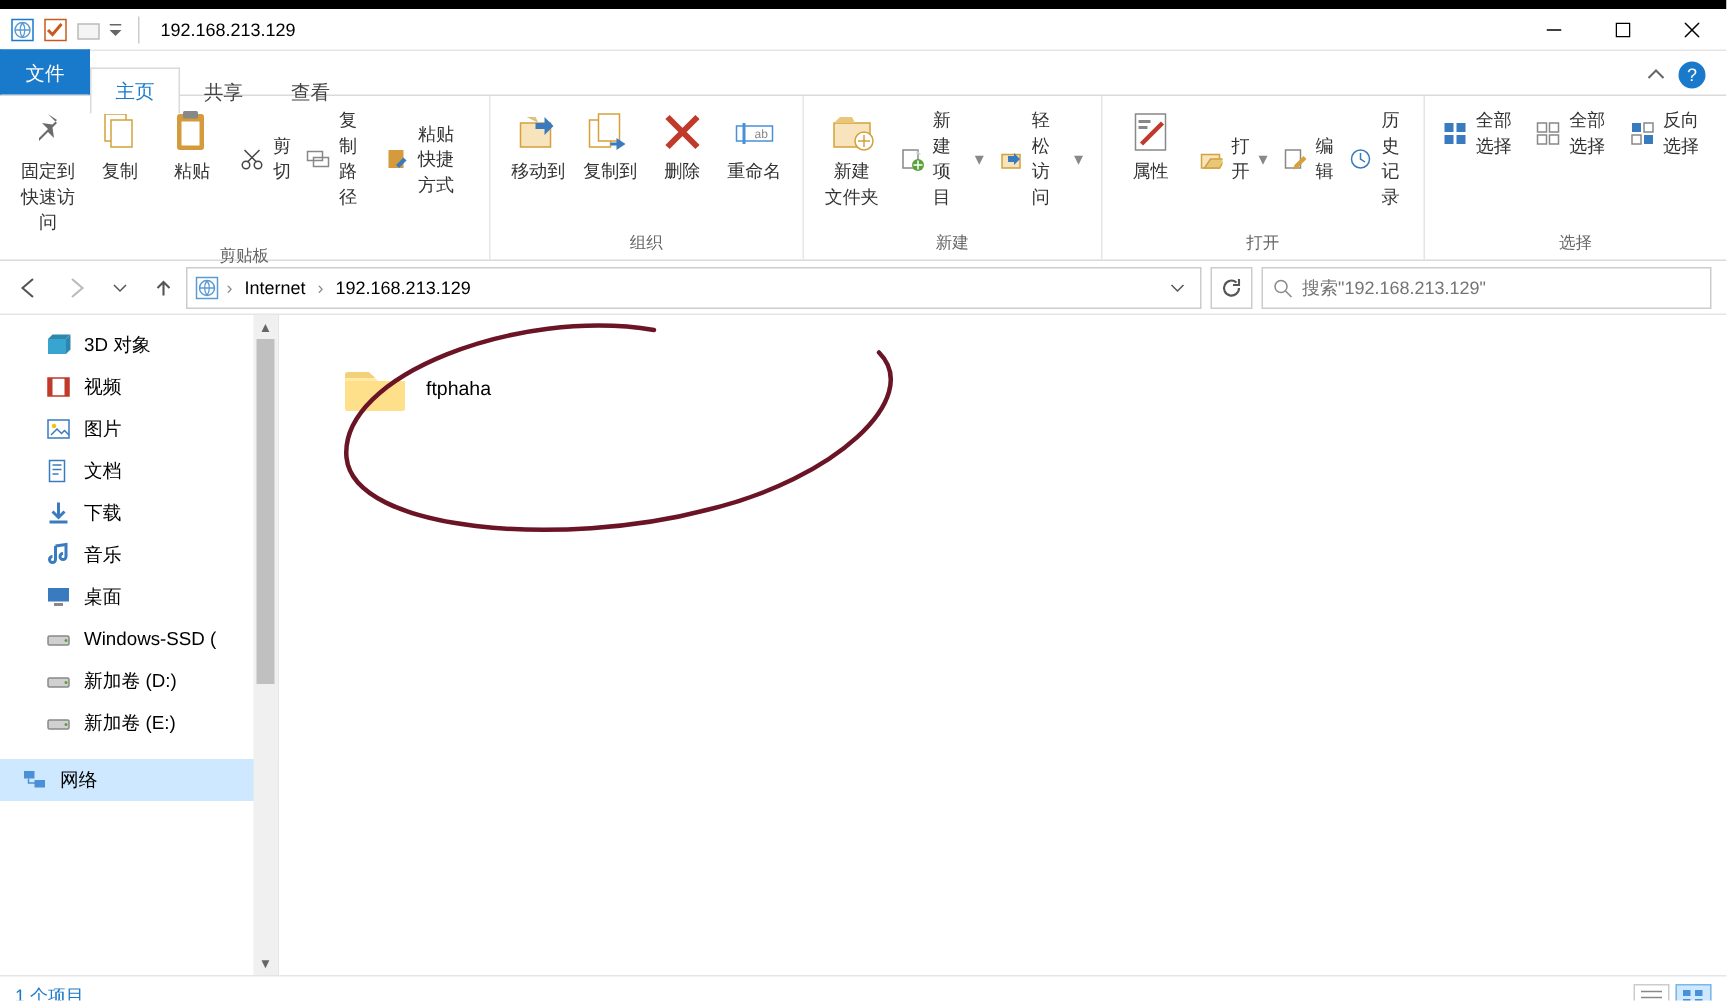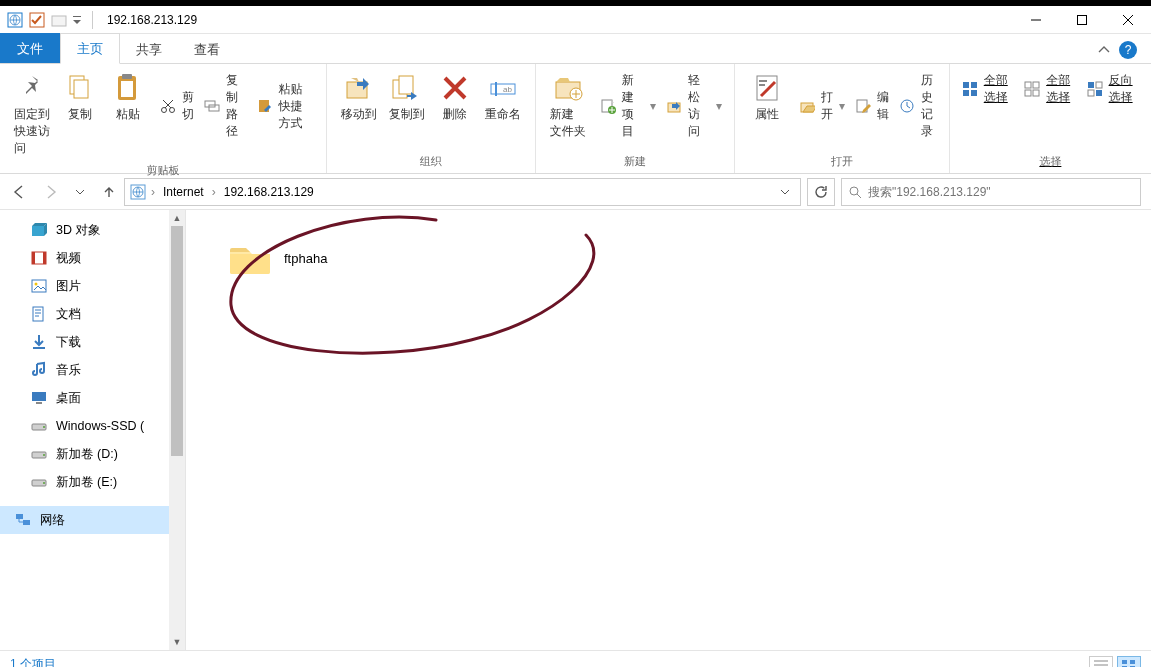--- a/index.html
+++ b/index.html
@@ -8,30 +8,30 @@
   .dark-top{height:6px;background:#000;}
   .titlebar{height:28px;display:flex;align-items:center;background:#fff;border-bottom:1px solid #e5e5e5;}
   .titlebar .qat{display:flex;align-items:center;gap:4px;padding-left:6px;}
   .qat-ico{width:18px;height:18px;display:flex;align-items:center;justify-content:center;}
   .titlebar .sep{width:1px;height:18px;background:#ccc;margin:0 6px;}
   .titlebar .wintitle{margin-left:4px;font-size:12px;}
   .titlebar .win-controls{margin-left:auto;display:flex;}
   .wc{width:46px;height:28px;display:flex;align-items:center;justify-content:center;}
   svg{display:block;}
   .tabs-row{height:30px;display:flex;align-items:flex-end;background:#fff;position:relative;border-bottom:1px solid #dadada;}
-  .tab{padding:6px 16px 5px;font-size:13px;color:#444;cursor:default;position:relative;top:1px;}
+  .tab{padding:6px 16px 5px;font-size:13px;color:#444;cursor:default;position:relative;top:13px;}
   .tab.file{background:#1979ca;color:#fff;border:1px solid #1979ca;border-bottom:none;top:0;}
   .tab.active{background:#fff;border:1px solid #dadada;border-bottom:1px solid #fff;color:#1979ca;}
   .tabs-right{margin-left:auto;display:flex;align-items:center;gap:8px;padding-right:14px;padding-bottom:4px;}
   .help-q{width:18px;height:18px;border-radius:50%;background:#1979ca;color:#fff;font-size:12px;display:flex;align-items:center;justify-content:center;}
   .ribbon{display:flex;height:110px;background:#fff;border-bottom:1px solid #dadada;}
   .group{border-right:1px solid #e5e5e5;padding:4px 8px 0;display:flex;flex-direction:column;align-items:center;}
   .group-body{display:flex;align-items:flex-start;flex:1;}
   .group-label{font-size:11px;color:#666;padding:2px 0 4px;}
-  .bigbtn{display:flex;flex-direction:column;align-items:center;justify-content:flex-start;padding:4px 6px;font-size:12px;cursor:default;color:#333;min-width:48px;}
+  .bigbtn{display:flex;flex-direction:column;align-items:center;justify-content:flex-start;padding:4px 6px;font-size:12px;text-align:center;cursor:default;color:#333;min-width:48px;}
   .bigbtn .ico{width:32px;height:32px;margin-bottom:2px;display:flex;align-items:center;justify-content:center;}
   .smallbtns{display:flex;flex-direction:row;gap:2px;margin-left:4px;padding-top:2px;}
   .sbtn{display:flex;align-items:center;gap:6px;font-size:12px;padding:2px 4px;color:#333;cursor:default;}
   .sbtn .si{width:16px;height:16px;display:flex;align-items:center;justify-content:center;}
   .addrbar{height:36px;display:flex;align-items:center;padding:4px 10px;gap:6px;border-bottom:1px solid #e5e5e5;}
   .nav-arrows{display:flex;align-items:center;gap:14px;color:#666;}
   .nav-arrows .arr{width:18px;height:18px;display:flex;align-items:center;justify-content:center;}
   .addrbox{flex:1;height:28px;border:1px solid #ccc;display:flex;align-items:center;padding:0 4px;gap:4px;}
   .crumb{display:flex;align-items:center;gap:4px;padding:0 4px;font-size:12px;cursor:default;}
   .csep{color:#888;}
@@ -316,21 +316,21 @@
                 <path d="M8 4v4l3 2" stroke="#3a7bbf" fill="none"></path>
               </svg>
             </span>
             <span>历史记录</span>
           </div>
       </div>
     </div>
     <div class="group-label">打开</div>
   </div>
 
-  <div class="group" style="border-right:none;text-decoration:underline;">
+  <div class="group" style="border-right:none;">
     <div class="group-body">
       <div class="smallbtns" style="margin-left:0;">
         <div class="sbtn">
             <span class="si">
               <svg width="16" height="16">
                 <rect x="1" y="1" width="6" height="6" fill="#3a7bbf"></rect>
                 <rect x="9" y="1" width="6" height="6" fill="#3a7bbf"></rect>
                 <rect x="1" y="9" width="6" height="6" fill="#3a7bbf"></rect>
                 <rect x="9" y="9" width="6" height="6" fill="#3a7bbf"></rect>
               </svg>

